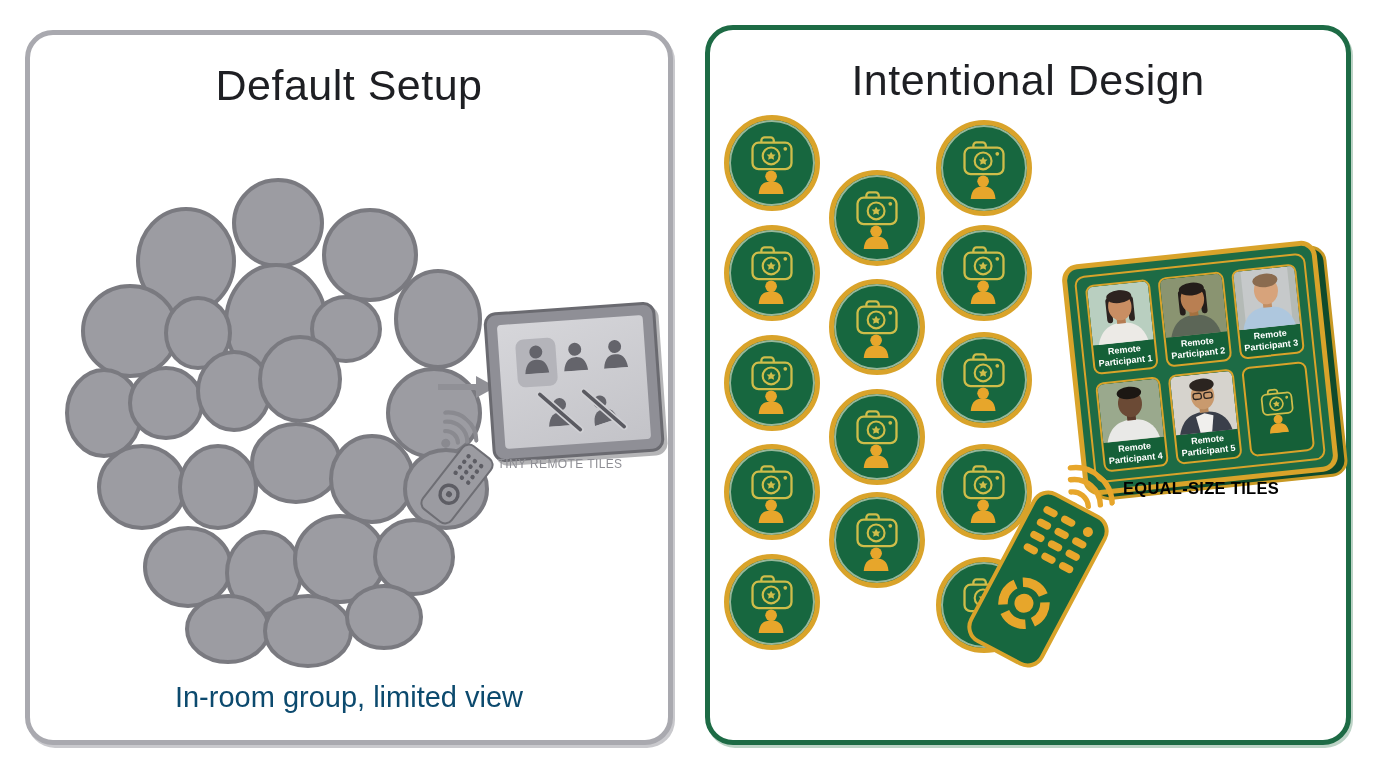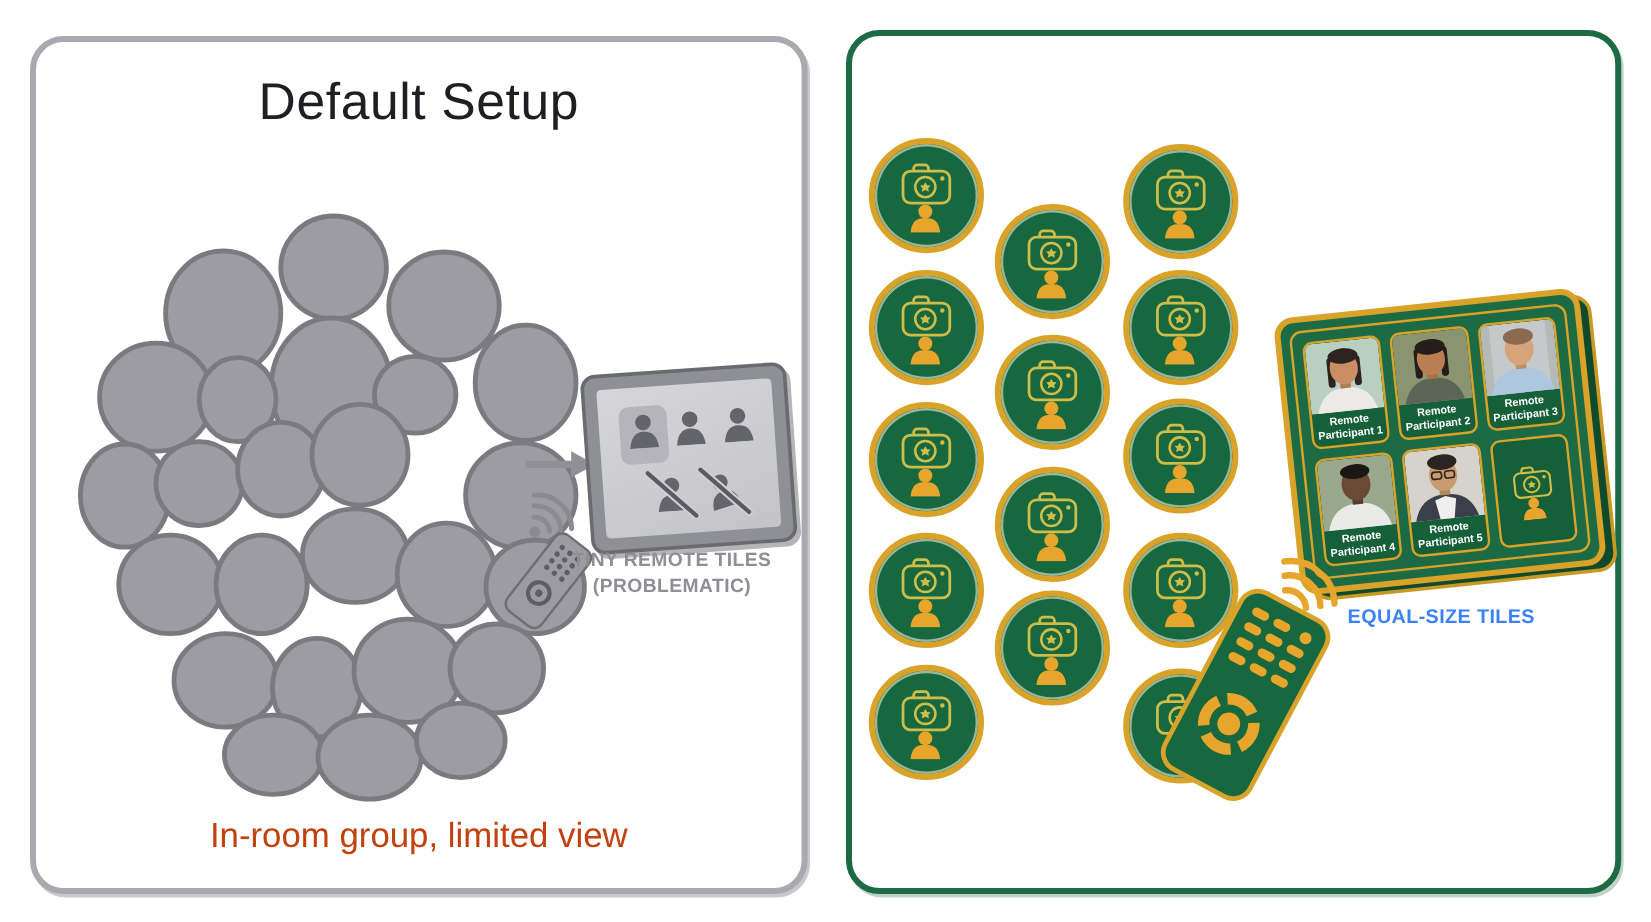--- a/index.html
+++ b/index.html
@@ -6,21 +6,21 @@
   body{
     width:1376px;height:768px;position:relative;overflow:hidden;
     background:#ffffff;
     font-family:"Liberation Sans", sans-serif;
     color:#222326;
   }
   .panel{position:absolute;box-sizing:border-box;background:#fff;border-radius:28px;}
   #left-panel{left:25px;top:30px;width:648px;height:715px;border:5px solid #a9a9af;box-shadow:2px 3px 0 #c9c9cd;}
   #right-panel{left:705px;top:25px;width:646px;height:720px;border:5px solid #1d6b45;box-shadow:2px 3px 0 #bcd3c6;}
   .panel-title{position:absolute;top:26px;left:0;width:100%;text-align:center;font-size:43px;letter-spacing:.5px;color:#1e1f23;font-weight:500;}
-  .caption{position:absolute;bottom:26px;left:0;width:100%;text-align:center;font-size:29px;color:#c2410c;}
+  .caption{position:absolute;bottom:26px;left:0;width:100%;text-align:center;font-size:29px;color:#0c4a6e;}
   
   #crowd-svg{position:absolute;left:16px;top:116px;}
   #arrow-svg{position:absolute;left:406px;top:338px;}
   #screen-left{
     position:absolute;left:458px;top:272px;width:172px;height:150px;box-sizing:border-box;
     background:#8f8f96;border:3px solid #6a6a70;border-radius:12px;
     transform:rotate(-4deg);box-shadow:3px 4px 0 rgba(90,90,96,.45);
     display:flex;align-items:center;justify-content:center;
   }
   #screen-left .screen-inner{
@@ -28,21 +28,21 @@
     border-radius:4px;
   }
   #remote-left{
     position:absolute;left:408px;top:408px;width:38px;height:82px;box-sizing:border-box;
     background:#9b9ba1;border:2px solid #6e6e74;border-radius:9px;
     transform:rotate(38deg);
   }
   #wifi-left{position:absolute;left:402px;top:378px;transform:rotate(42deg);}
   #note-left{
     position:absolute;left:405px;top:422px;width:250px;text-align:center;
-    color:#8e8e94;font-size:16px;line-height:1.32;letter-spacing:.4px;font-weight:700;
+    color:#8e8e94;font-size:12px;line-height:1.32;letter-spacing:.4px;font-weight:400;
   }
   
   .cam-circle{
     position:absolute;width:96px;height:96px;box-sizing:border-box;border-radius:50%;
     background:#17673f;border:5px solid #d9a32a;
     box-shadow:inset 0 0 0 2px rgba(255,250,230,.55);
     display:flex;align-items:center;justify-content:center;
   }
   #screen-right-wrap{position:absolute;left:362px;top:222px;width:256px;height:232px;transform:rotate(-6deg);}
   #screen-right-shadow{
@@ -64,22 +64,22 @@
   }
   .vid-tile .photo{flex:1 1 auto;min-height:0;}
   .vid-tile .photo svg{display:block;width:100%;height:100%;}
   .vid-tile .tile-label{
     flex:0 0 auto;padding:2px 1px 3px;text-align:center;color:#ffffff;
     font-size:9px;font-weight:700;line-height:1.25;
   }
   .vid-tile.icon-tile{align-items:center;justify-content:center;}
   #wifi-right{position:absolute;left:344px;top:438px;transform:rotate(40deg);}
   #note-right{
-    position:absolute;left:386px;top:474px;width:210px;text-align:center;
-    color:#3b82f6;font-size:16.5px;font-weight:700;line-height:1.3;letter-spacing:.3px;
+    position:absolute;left:386px;top:448px;width:210px;text-align:center;
+    color:#000000;font-size:16.5px;font-weight:700;line-height:1.3;letter-spacing:.3px;
   }
   #remote-right{
     position:absolute;left:286px;top:464px;width:84px;height:170px;box-sizing:border-box;
     background:#17673f;border:4px solid #d9a32a;border-radius:18px;
     transform:rotate(28deg);
     display:flex;align-items:center;justify-content:center;
   }
 </style>
 </head>
 <body>
@@ -190,27 +190,27 @@
           <circle cx="17" cy="31" r="2.2"></circle>
           <circle cx="25" cy="31" r="2.2"></circle>
       </g>
       <circle cx="17" cy="52" r="9" fill="none" stroke="#5d5d64" stroke-width="3.4"></circle>
       <circle cx="17" cy="52" r="3" fill="#5d5d64"></circle>
     </svg>
   </div>
 
   <div id="note-left">
     <div>TINY REMOTE TILES</div>
-    <div>(PROBLEMATIC)</div>
   </div>
 
   <div class="caption">In-room group, limited view</div>
 </div>
 
 <div class="panel" id="right-panel">
+  <div class="panel-title">Intentional Design</div>
 
   <div class="cam-circle" style="left:14px;top:85px">
       <svg width="50" height="62">
         <use href="#icon-cam" width="50" height="62"></use>
       </svg>
     </div>
   <div class="cam-circle" style="left:14px;top:195px">
       <svg width="50" height="62">
         <use href="#icon-cam" width="50" height="62"></use>
       </svg>

